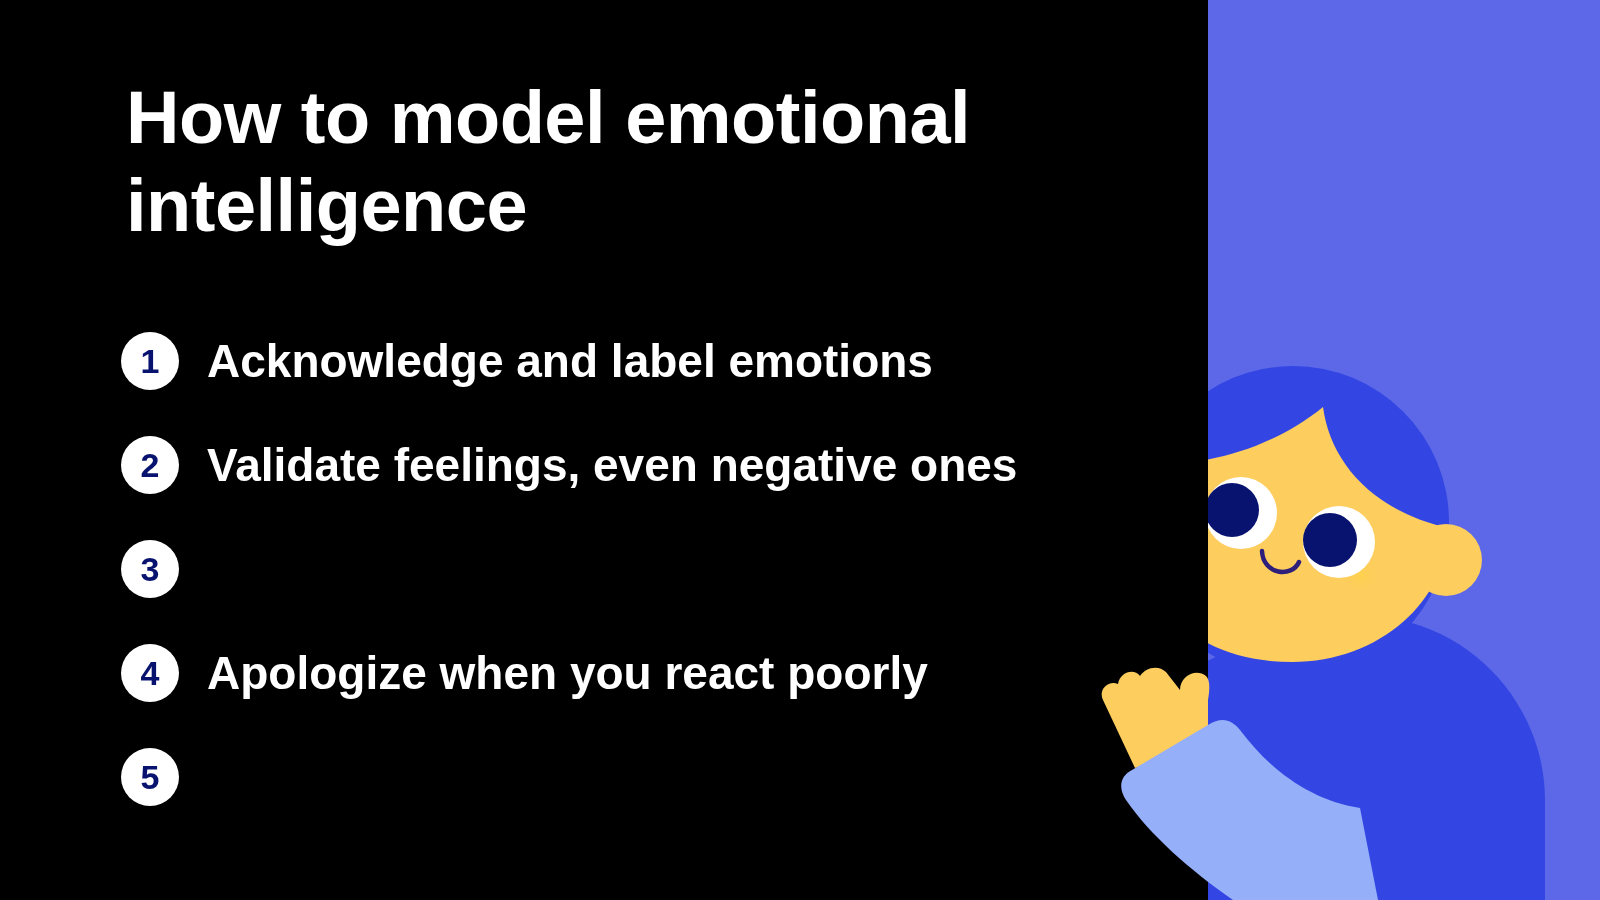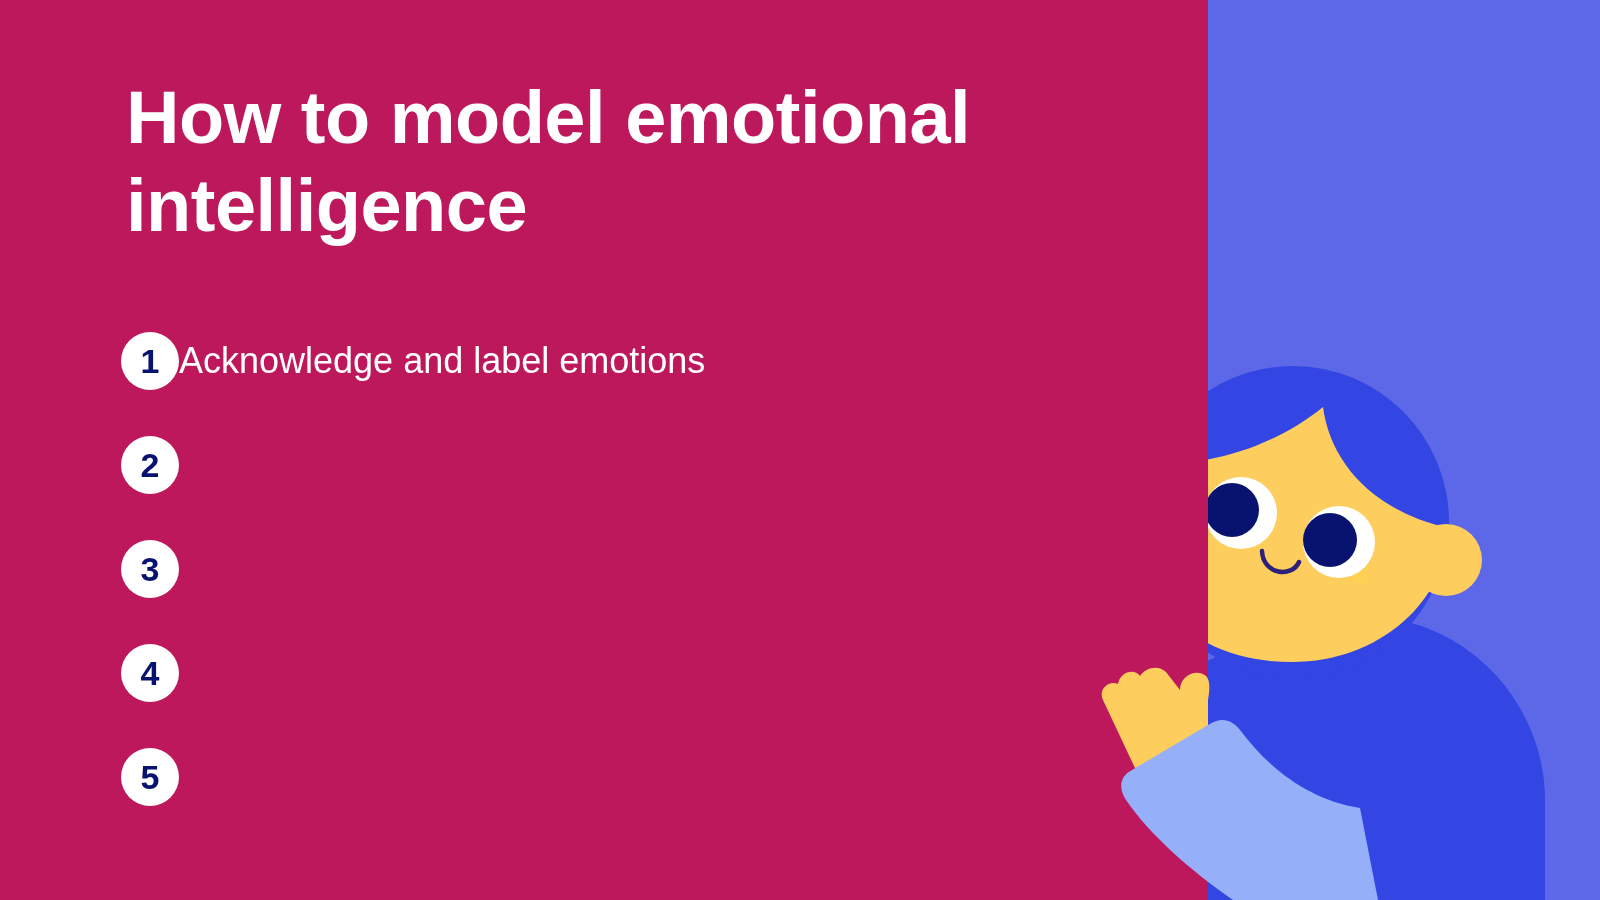--- a/index.html
+++ b/index.html
@@ -7,21 +7,21 @@
       padding: 0;
       width: 1600px;
       height: 900px;
       overflow: hidden;
       background: #08136f;
     }
     .slide {
       position: relative;
       width: 1600px;
       height: 900px;
-      background: #be185d;
+      background: #000000;
       overflow: hidden;
       font-family: "Liberation Sans", "DejaVu Sans", sans-serif;
       color: #ffffff;
     }
     .title {
       position: absolute;
       left: 126px;
       top: 74px;
       margin: 0;
       width: 960px;
@@ -52,24 +52,26 @@
       background: #ffffff;
       color: #08136f;
       font-weight: 700;
       font-size: 34px;
       display: flex;
       align-items: center;
       justify-content: center;
       flex: 0 0 auto;
     }
     .step-text {
-      font-size: 36px;
+      margin-left: 28px;
+      font-size: 46px;
       line-height: 58px;
       color: #ffffff;
       white-space: nowrap;
+      font-weight: bold;
     }
     .art-panel {
       position: absolute;
       left: 1208px;
       top: 0;
       width: 392px;
       height: 900px;
       background: #5c68e8;
     }
     .illustration {
@@ -88,26 +90,28 @@
 
   <h1 class="title">How to model emotional intelligence</h1>
 
   <ol class="steps">
     <li class="step">
       <span class="step-badge">1</span>
       <span class="step-text">Acknowledge and label emotions</span>
     </li>
     <li class="step">
       <span class="step-badge">2</span>
+      <span class="step-text">Validate feelings, even negative ones</span>
     </li>
     <li class="step">
       <span class="step-badge">3</span>
     </li>
     <li class="step">
       <span class="step-badge">4</span>
+      <span class="step-text">Apologize when you react poorly</span>
     </li>
     <li class="step">
       <span class="step-badge">5</span>
     </li>
   </ol>
 
   <div class="art-panel"></div>
 
   <svg class="illustration" viewBox="0 0 1600 900" xmlns="http://www.w3.org/2000/svg">
     <defs>

